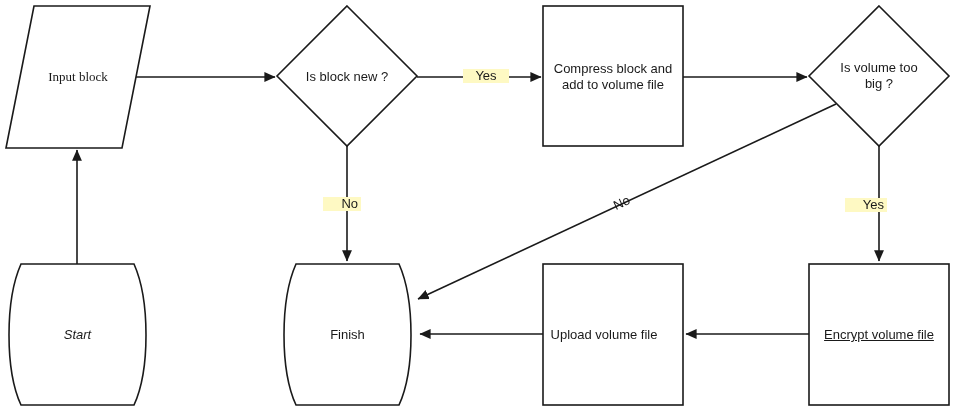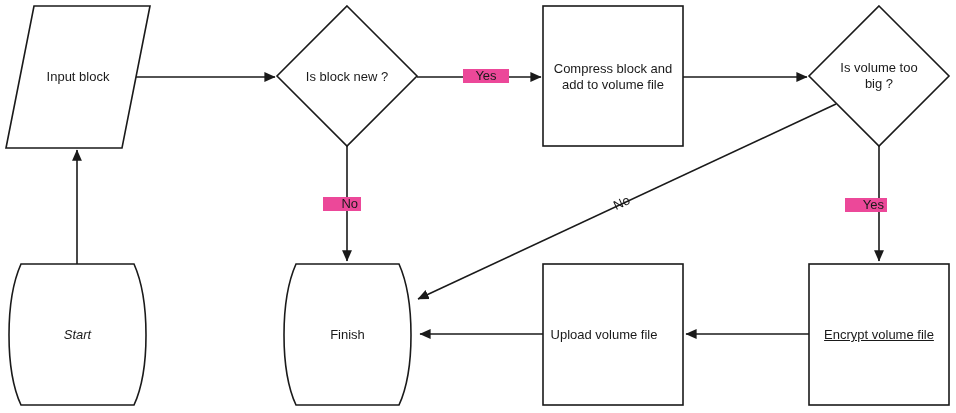--- a/index.html
+++ b/index.html
@@ -30,21 +30,21 @@
     text-align: center;
     line-height: 1.25;
     white-space: pre-line;
     pointer-events: none;
   }
   .edge-label {
     position: absolute;
     font-family: "Liberation Sans", sans-serif;
     font-size: 13px;
     color: #1a1a1a;
-    background: #ec4899;
+    background: #fef9c3;
     text-align: center;
     padding: 0 3px;
     line-height: 1.1;
   }
   .edge-label.rotated {
     background: transparent;
     padding: 0;
   }
 </style>
 </head>
@@ -89,21 +89,21 @@
 
     <line x1="836" y1="104" x2="418" y2="299" stroke="#1a1a1a" stroke-width="1.6" marker-end="url(#arrow)"></line>
 
     <line x1="809" y1="334" x2="686" y2="334" stroke="#1a1a1a" stroke-width="1.6" marker-end="url(#arrow)"></line>
 
     <line x1="543" y1="334" x2="420" y2="334" stroke="#1a1a1a" stroke-width="1.6" marker-end="url(#arrow)"></line>
   </svg>
 
   <div class="node-label" style="left:7px; top:327px; width:141px;font-style:italic;">Start</div>
 
-  <div class="node-label" style="left:8px; top:69px; width:140px;">Input block</div>
+  <div class="node-label" style="left:8px; top:69px; width:140px;font-family:Liberation Serif, serif;">Input block</div>
 
   <div class="node-label" style="left:283px; top:69px; width:128px;">Is block new ?</div>
 
   <div class="node-label" style="left:545px; top:61px; width:136px;">Compress block and
 add to volume file</div>
 
   <div class="node-label" style="left:818px; top:60px; width:122px;">Is volume too
 big ?</div>
 
   <div class="node-label" style="left:811px; top:327px; width:136px;text-decoration:underline;">Encrypt volume file</div>

